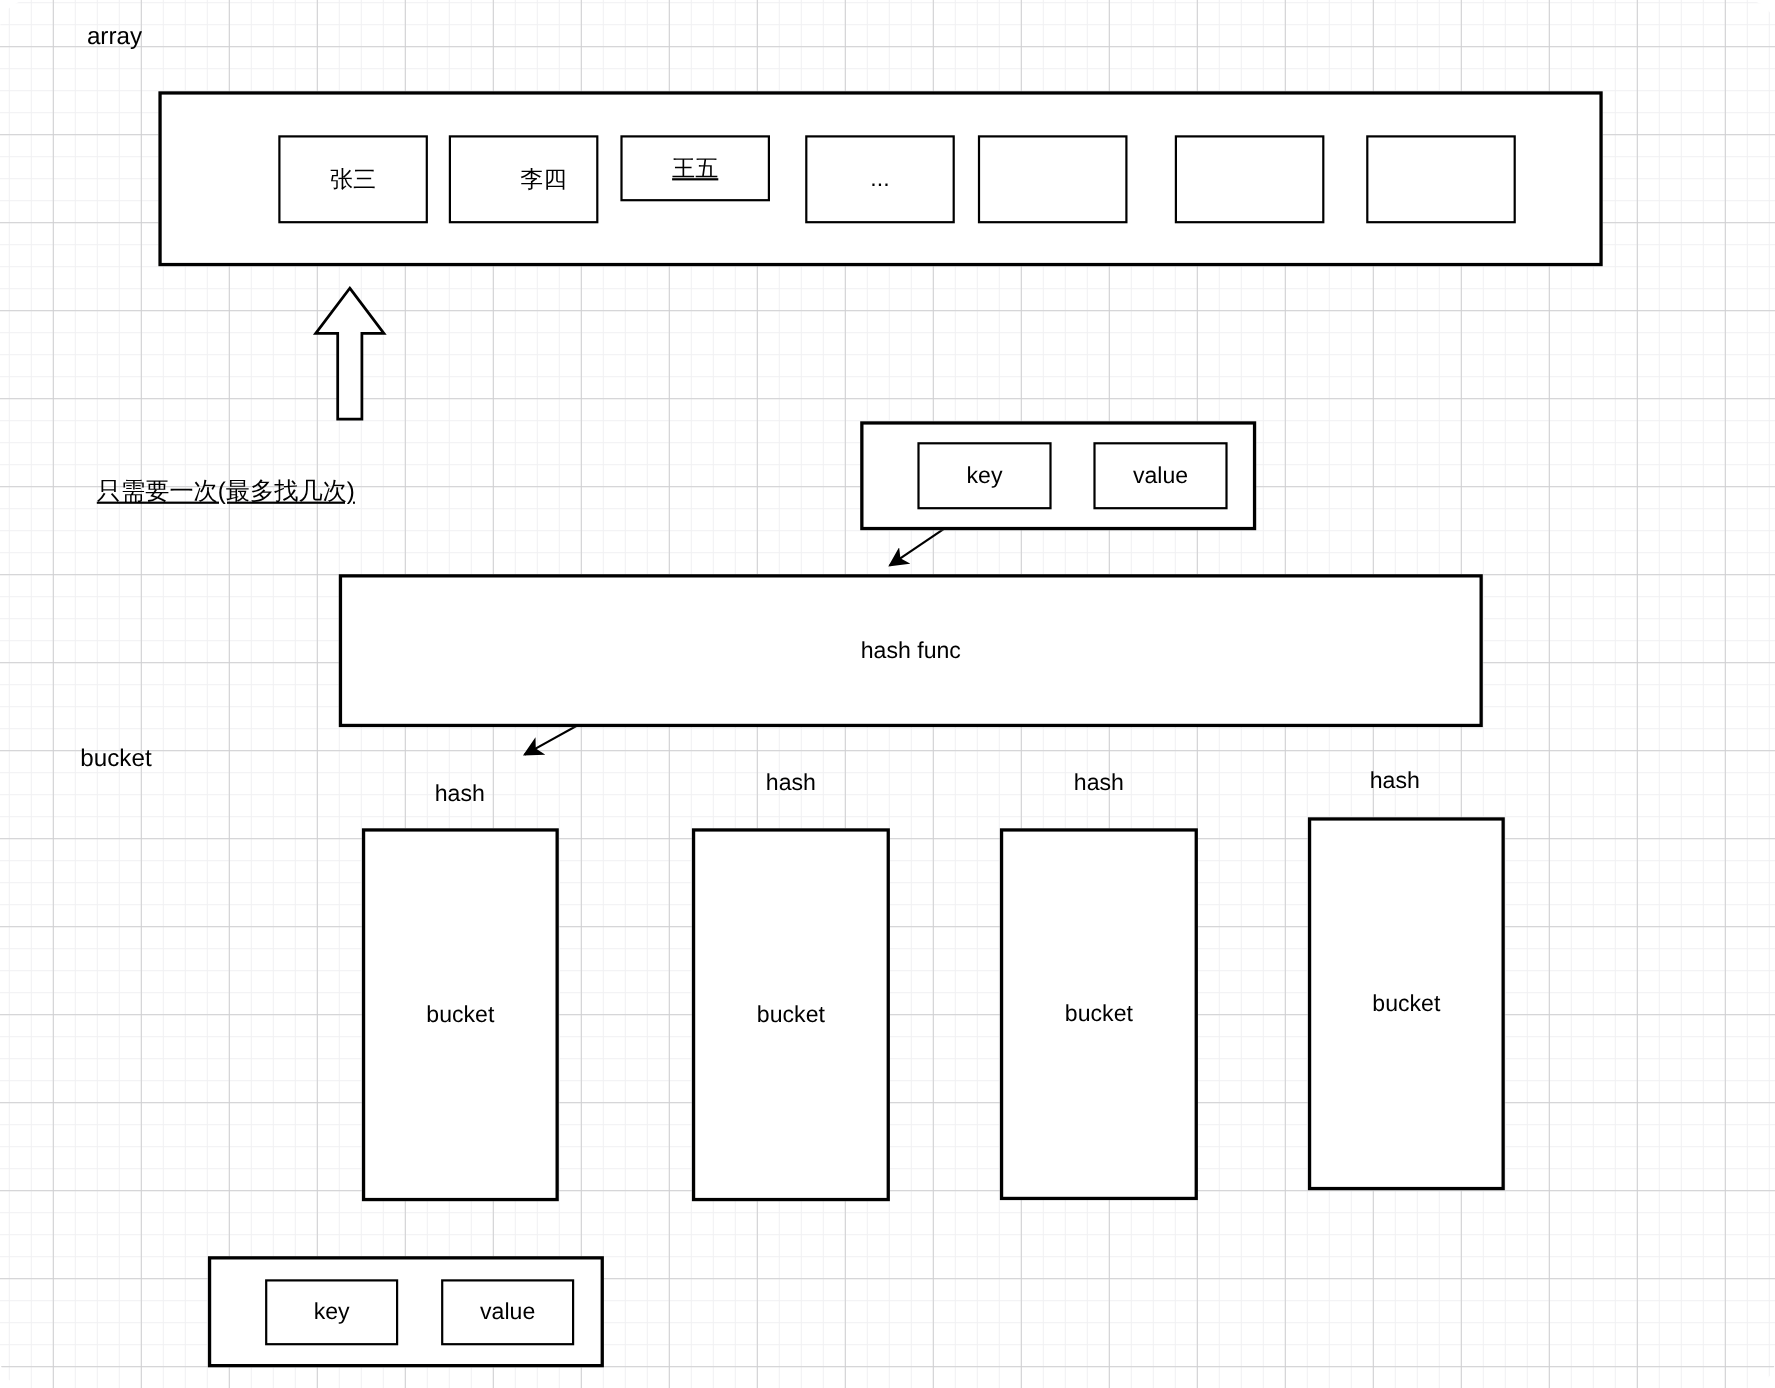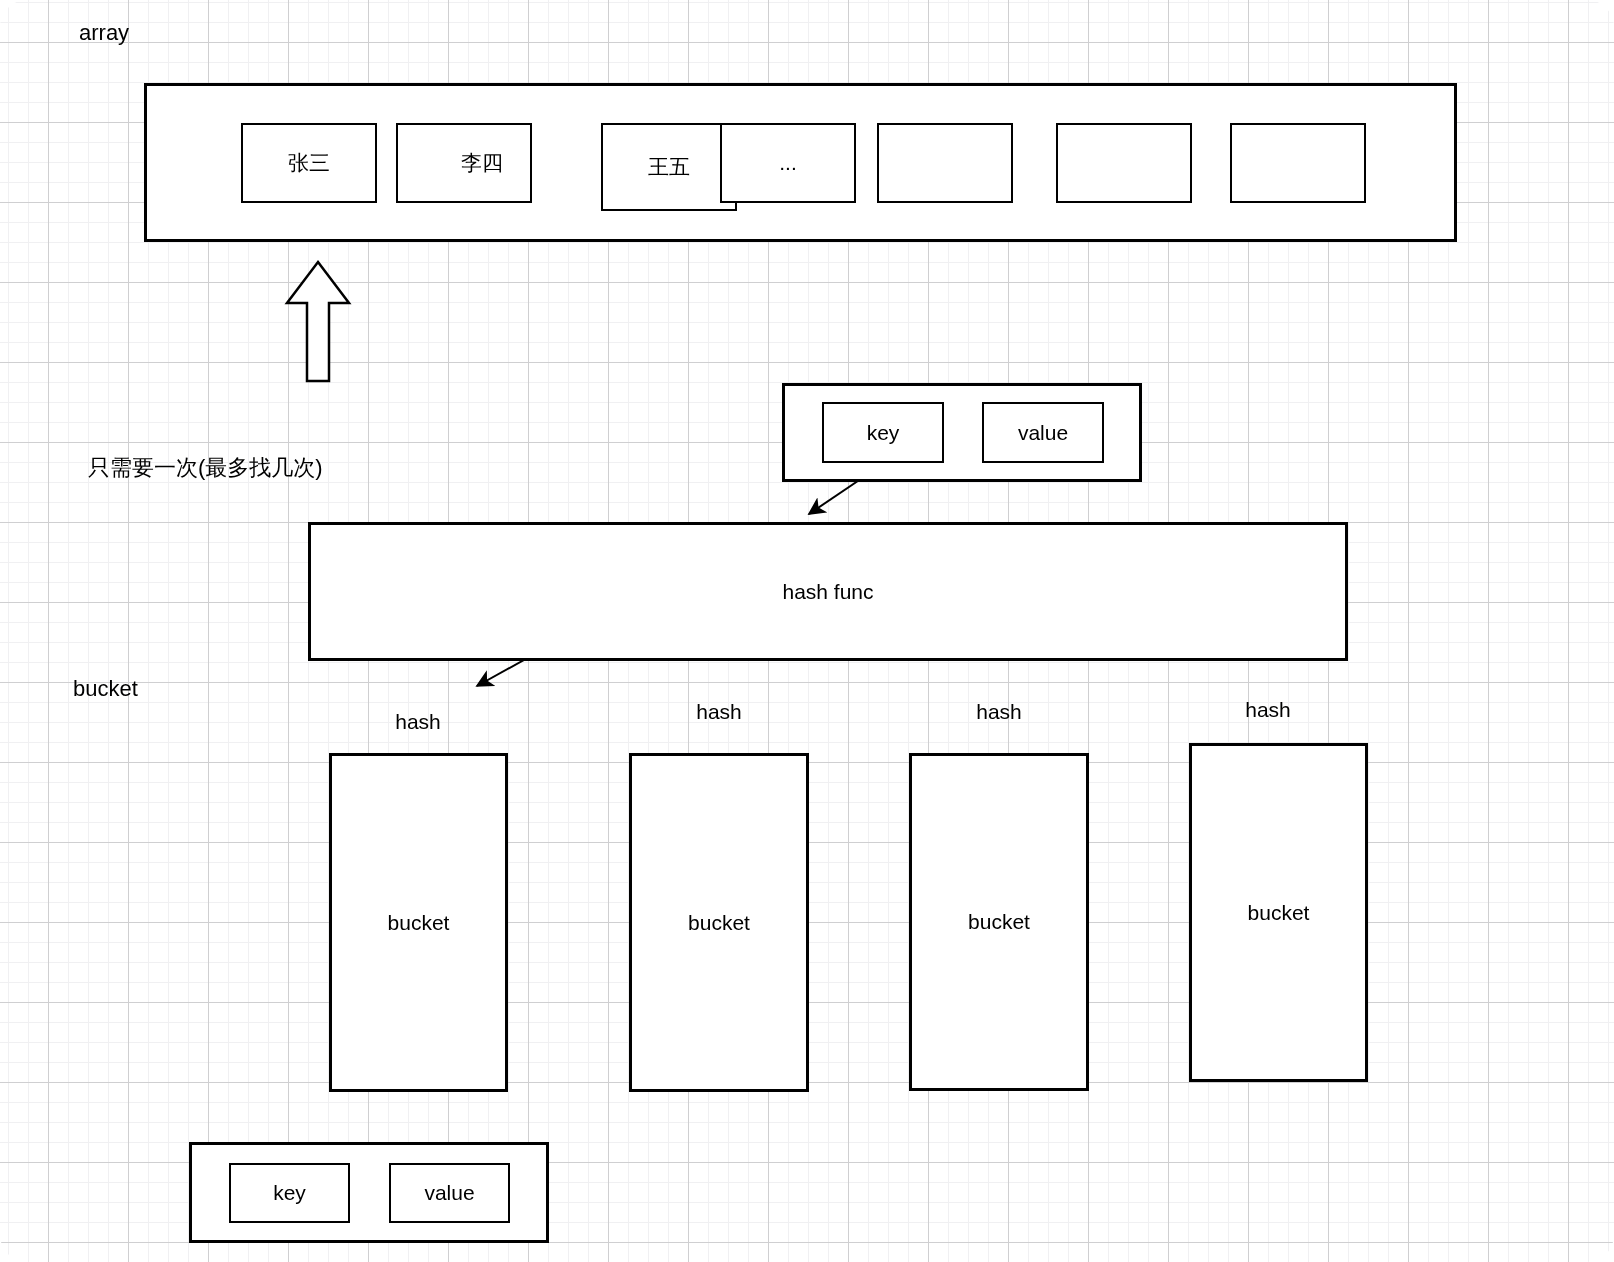--- a/index.html
+++ b/index.html
@@ -27,20 +27,21 @@
     box-sizing:border-box;
     background:#ffffff;
     border:3px solid #000;
     display:flex;
     align-items:center;
     justify-content:center;
     font-size:21px;
   }
   .cell{
     border-width:2.5px;
+    margin-left:12px;
   }
   .lbl{
     position:absolute;
     font-size:22px;
     line-height:26px;
     white-space:nowrap;
   }
   .hash-lbl{
     position:absolute;
     width:120px;
@@ -73,27 +74,27 @@
 
     <line x1="551" y1="645" x2="477" y2="686" stroke="#000" stroke-width="2" marker-end="url(#arrowhead)"></line>
   </svg>
 
   <div class="lbl" style="left:79px;top:20px;">array</div>
 
   <div class="box" style="left:144px;top:83px;width:1313px;height:159px;"></div>
 
   <div class="box cell" style="left:241px;top:123px;width:136px;height:80px;">张三</div>
   <div class="box cell" style="left:396px;top:123px;width:136px;height:80px;padding-left:36px;">李四</div>
-  <div class="box cell" style="left:601px;top:123px;width:136px;height:88px;">王五</div>
+  <div class="box cell" style="left:552px;top:123px;width:136px;height:60px;text-decoration:underline;">王五</div>
   <div class="box cell" style="left:720px;top:123px;width:136px;height:80px;">...</div>
   <div class="box cell" style="left:877px;top:123px;width:136px;height:80px;"></div>
   <div class="box cell" style="left:1056px;top:123px;width:136px;height:80px;"></div>
   <div class="box cell" style="left:1230px;top:123px;width:136px;height:80px;"></div>
 
-  <div class="lbl" style="left:88px;top:455px;">只需要一次(最多找几次)</div>
+  <div class="lbl" style="left:88px;top:434px;text-decoration:underline;">只需要一次(最多找几次)</div>
 
   <div class="box" style="left:782px;top:383px;width:360px;height:99px;"></div>
   <div class="box cell" style="left:822px;top:402px;width:122px;height:61px;">key</div>
   <div class="box cell" style="left:982px;top:402px;width:122px;height:61px;">value</div>
 
   <div class="box" style="left:308px;top:522px;width:1040px;height:139px;">hash func</div>
 
   <div class="lbl" style="left:73px;top:676px;">bucket</div>
 
   <div class="hash-lbl" style="left:358px;top:709px;">hash</div>

